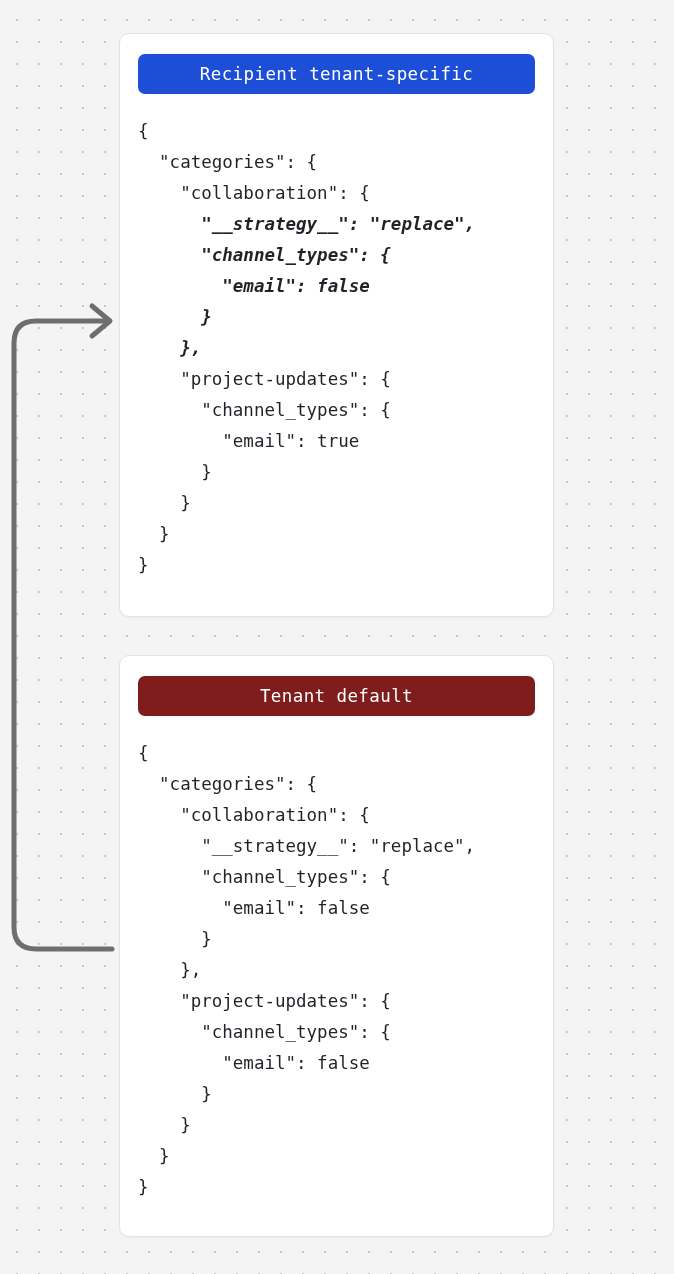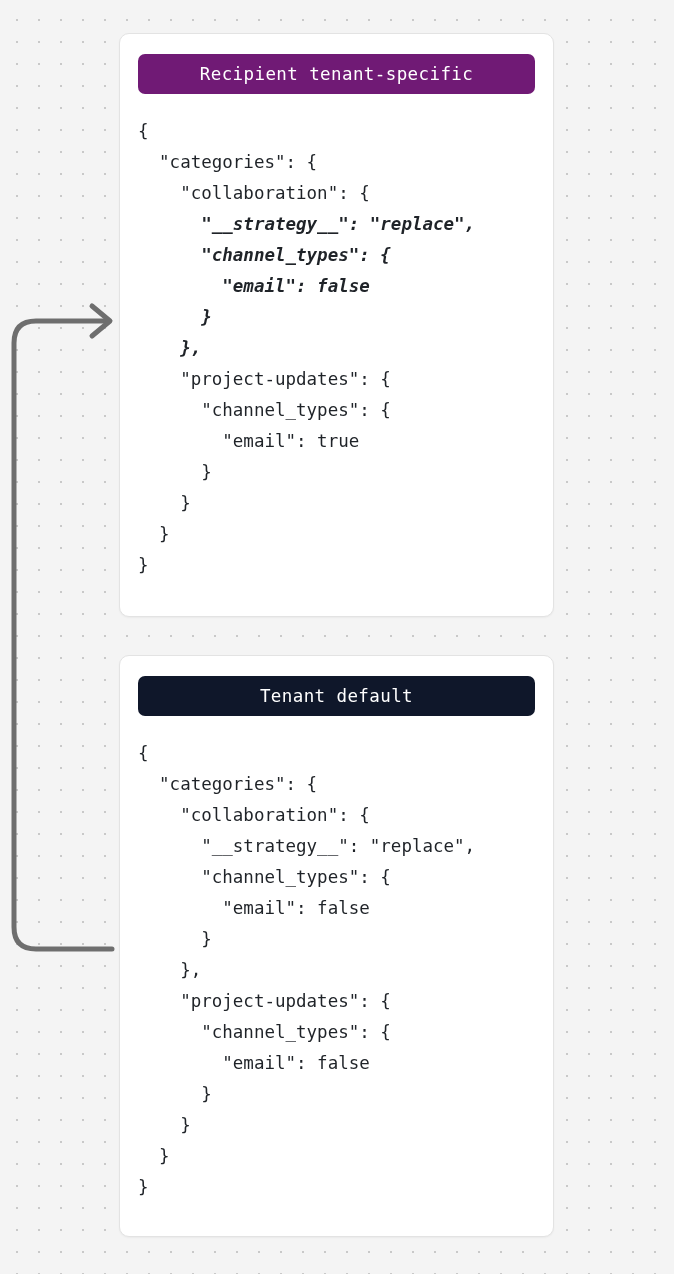--- a/index.html
+++ b/index.html
@@ -87,40 +87,40 @@
 <body style="background-color: rgb(244, 244, 244); background-image: radial-gradient(circle, rgb(201, 201, 201) 1.2px, transparent 1.3px);">
 
 <div class="canvas">
 
   <svg class="arrow-layer" viewBox="0 0 674 1274" width="674" height="1274" aria-hidden="true">
     <path d="M112,949 L36,949 Q14,949 14,927 L14,343 Q14,321 36,321 L107,321" fill="none" stroke="#6e6e6e" stroke-width="5" stroke-linecap="round" stroke-linejoin="round"></path>
     <path d="M92,306 L110,321 L92,336" fill="none" stroke="#6e6e6e" stroke-width="5" stroke-linecap="round" stroke-linejoin="round"></path>
   </svg>
 
   <div class="card" id="card-recipient">
-    <div class="card-header" style="background-color: #701a75;">Recipient tenant-specific</div>
+    <div class="card-header" style="background-color: #1d4ed8;">Recipient tenant-specific</div>
     <pre class="code"><span>{</span>
 <span>  "categories": {</span>
 <span>    "collaboration": {</span>
 <span class="hl">      "__strategy__": "replace",</span>
 <span class="hl">      "channel_types": {</span>
 <span class="hl">        "email": false</span>
 <span class="hl">      }</span>
 <span class="hl">    },</span>
 <span>    "project-updates": {</span>
 <span>      "channel_types": {</span>
 <span>        "email": true</span>
 <span>      }</span>
 <span>    }</span>
 <span>  }</span>
 <span>}</span></pre>
   </div>
 
   <div class="card" id="card-tenant">
-    <div class="card-header" style="background-color: #0f172a;">Tenant default</div>
+    <div class="card-header" style="background-color: #7f1d1d;">Tenant default</div>
     <pre class="code"><span>{</span>
 <span>  "categories": {</span>
 <span>    "collaboration": {</span>
 <span>      "__strategy__": "replace",</span>
 <span>      "channel_types": {</span>
 <span>        "email": false</span>
 <span>      }</span>
 <span>    },</span>
 <span>    "project-updates": {</span>
 <span>      "channel_types": {</span>

